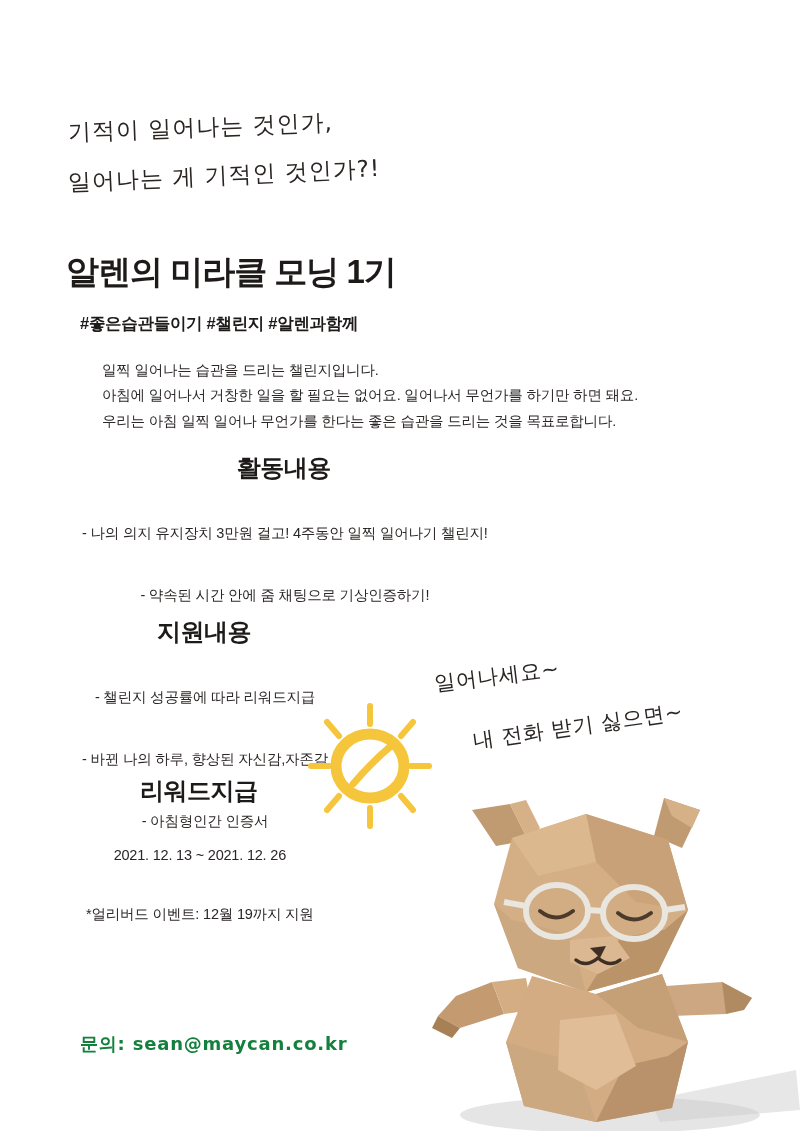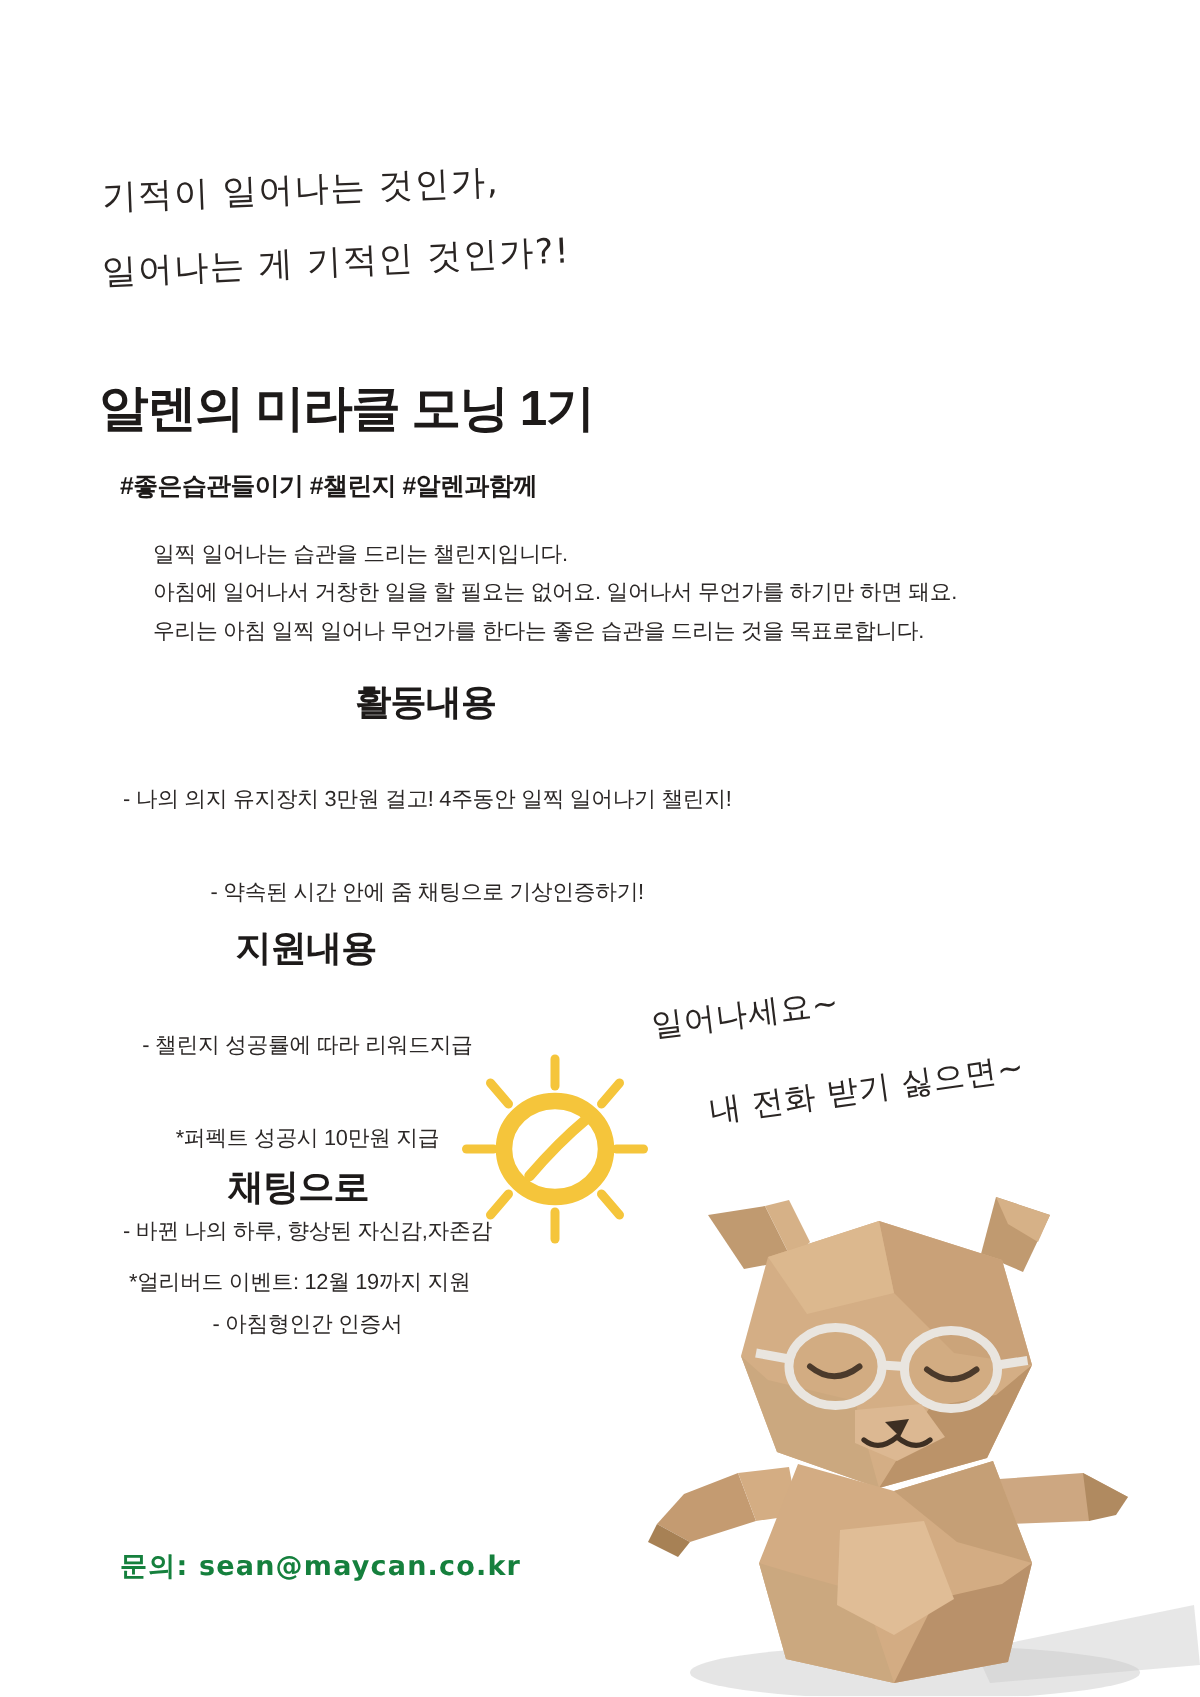--- a/index.html
+++ b/index.html
@@ -162,29 +162,29 @@
     <div class="section-body">
       <div>- 나의 의지 유지장치 3만원 걸고! 4주동안 일찍 일어나기 챌린지!</div>
       <div>- 약속된 시간 안에 줌 채팅으로 기상인증하기!</div>
     </div>
   </div>
 
   <div class="section" id="sec-support">
     <div class="section-title">지원내용</div>
     <div class="section-body">
       <div>- 챌린지 성공률에 따라 리워드지급</div>
-      <div>  *퍼펙트 성공시 10만원 지급</div>
       <div>- 바뀐 나의 하루, 향상된 자신감,자존감</div>
       <div>- 아침형인간 인증서</div>
     </div>
   </div>
 
   <div class="section" id="sec-period">
-    <div class="section-title">채팅으로</div>
+    <div class="section-title">리워드지급</div>
     <div class="section-body">
+      <div>2021. 12. 13 ~ 2021. 12. 26</div>
       <div>*얼리버드 이벤트:  12월 19까지 지원</div>
     </div>
   </div>
 
   <div class="speech" id="speech1">일어나세요~</div>
   <div class="speech" id="speech2">내 전화 받기 싫으면~</div>
 
   <svg class="sun" viewBox="0 0 130 130">
     <g stroke="#f5c53b" stroke-width="6" stroke-linecap="round">
       <line x1="65" y1="6" x2="65" y2="24"></line>

